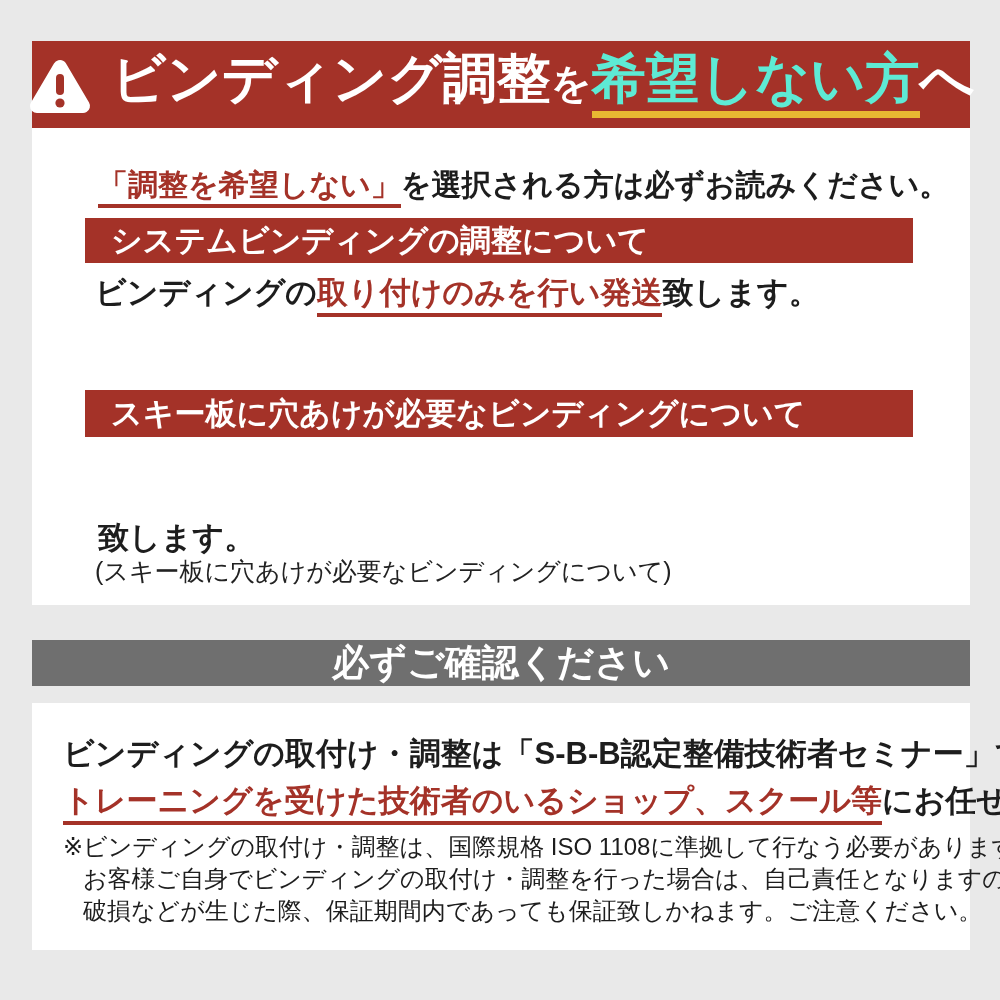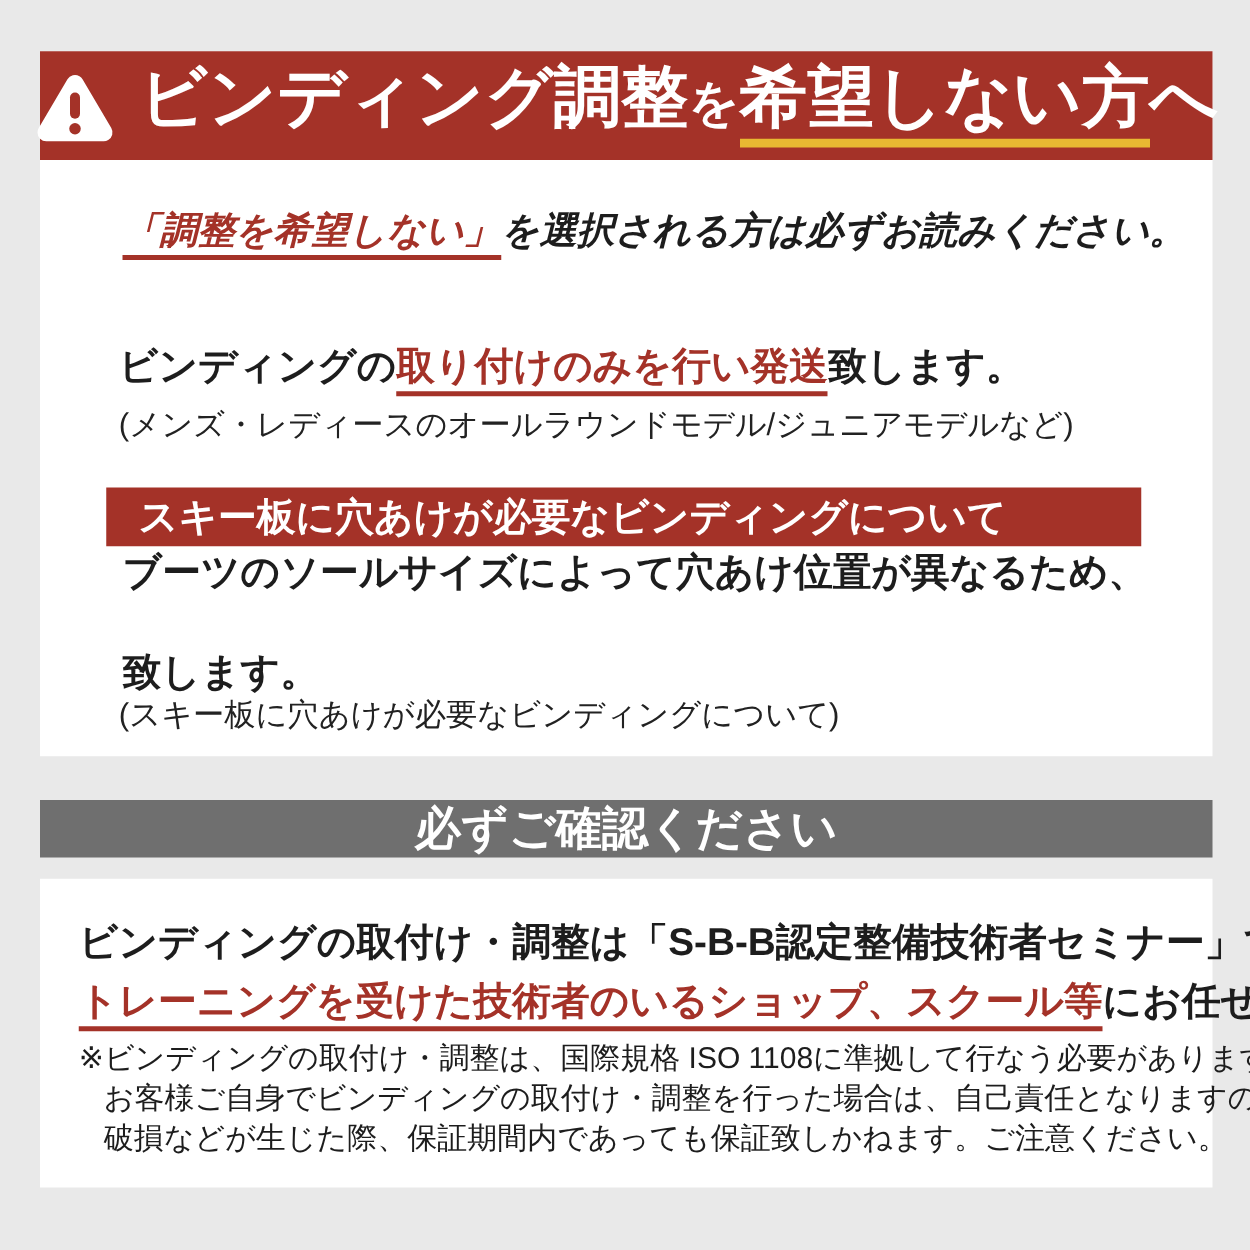--- a/index.html
+++ b/index.html
@@ -29,28 +29,28 @@
     gap:18px;
   }
   .warn-icon { width:66px; height:60px; flex:0 0 auto; margin-top:2px; }
   .title {
     font-size:54px; font-weight:800; color:#ffffff;
     white-space:nowrap; line-height:1;
     display:flex; align-items:baseline;
   }
   .title .small { font-size:40px; }
   .title .hl {
-    color:#ffffff;
+    color:#5eead4;
     border-bottom:7px solid #e8b832;
     padding-bottom:6px;
   }
 
   
   .abs { position:absolute; white-space:nowrap; }
-  .b30 { font-size:30px; font-weight:700; line-height:1.3;font-style:italic; }
+  .b30 { font-size:30px; font-weight:700; line-height:1.3; }
   .b31 { font-size:31px; font-weight:700; line-height:1.3; }
   .note-text { font-size:25px; font-weight:400; color:#222222; }
   .red-ul {
     color:#a43228;
     border-bottom:4px solid #a43228;
     padding-bottom:3px;
   }
   .section-banner {
     position:absolute; left:53px; width:828px; height:45px;
     background:#a43228; color:#ffffff;
@@ -91,29 +91,28 @@
         <span class="small">を</span>
         <span class="hl">希望しない方</span>
         <span>へ</span>
     </div>
   </div>
 
   <div class="abs b30" style="left:66px; top:124px;">
     <span class="red-ul">「調整を希望しない」</span><span>を選択される方は必ずお読みください。</span>
   </div>
 
+  <div class="section-banner" style="top:177px;">システムビンディングの調整について</div>
 
   <div class="abs b31" style="left:63px; top:232px;">
     <span>ビンディングの</span><span class="red-ul">取り付けのみを行い発送</span><span>致します。</span>
   </div>
-  <div class="abs note-text" style="left:63px; top:282px;">(メンズ・レディースのオールラウンドモデル/ジュニアモデルなど)</div>
 
   <div class="section-banner" style="top:349px; height:47px;">スキー板に穴あけが必要なビンディングについて</div>
 
-  <div class="abs b31" style="left:66px; top:397px;">ブーツのソールサイズによって穴あけ位置が異なるため、</div>
   <div class="abs b31" style="left:66px; top:477px;">致します。</div>
   <div class="abs note-text" style="left:63px; top:514px;">(スキー板に穴あけが必要なビンディングについて)</div>
 </div>
 
 <div class="gray-banner">必ずご確認ください</div>
 
 <div class="card card-bottom">
   <div class="abs b31" style="left:31px; top:31px;">ビンディングの取付け・調整は「S-B-B認定整備技術者セミナー」で</div>
   <div class="abs b31" style="left:31px; top:78px;">
     <span class="red-ul">トレーニングを受けた技術者のいるショップ、スクール等</span><span>にお任せください。</span>

